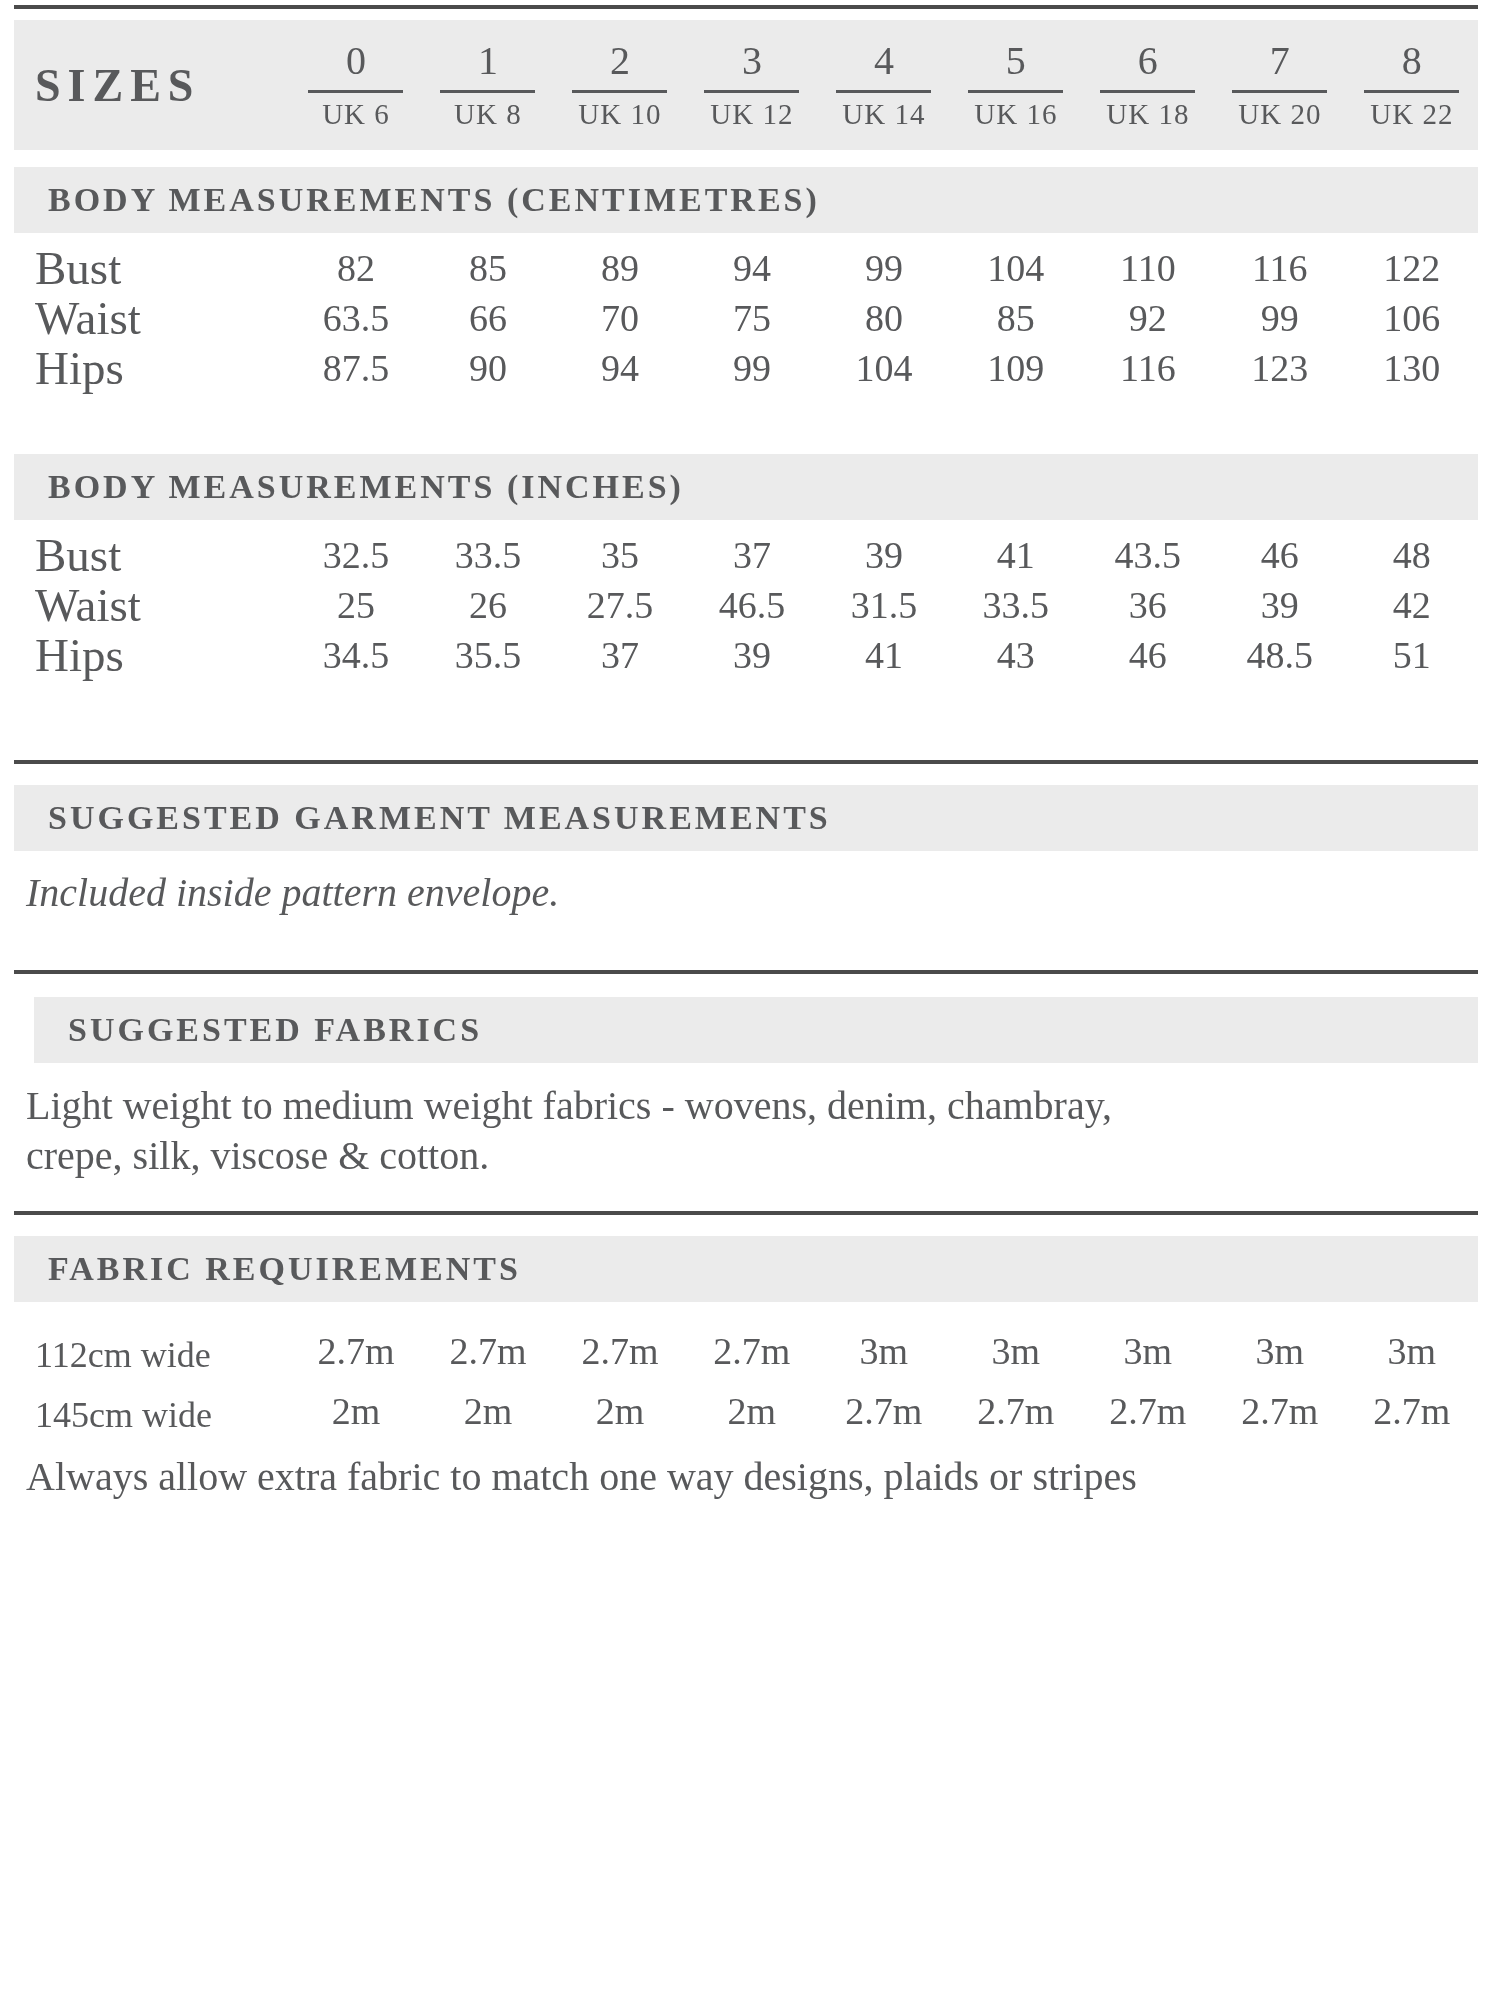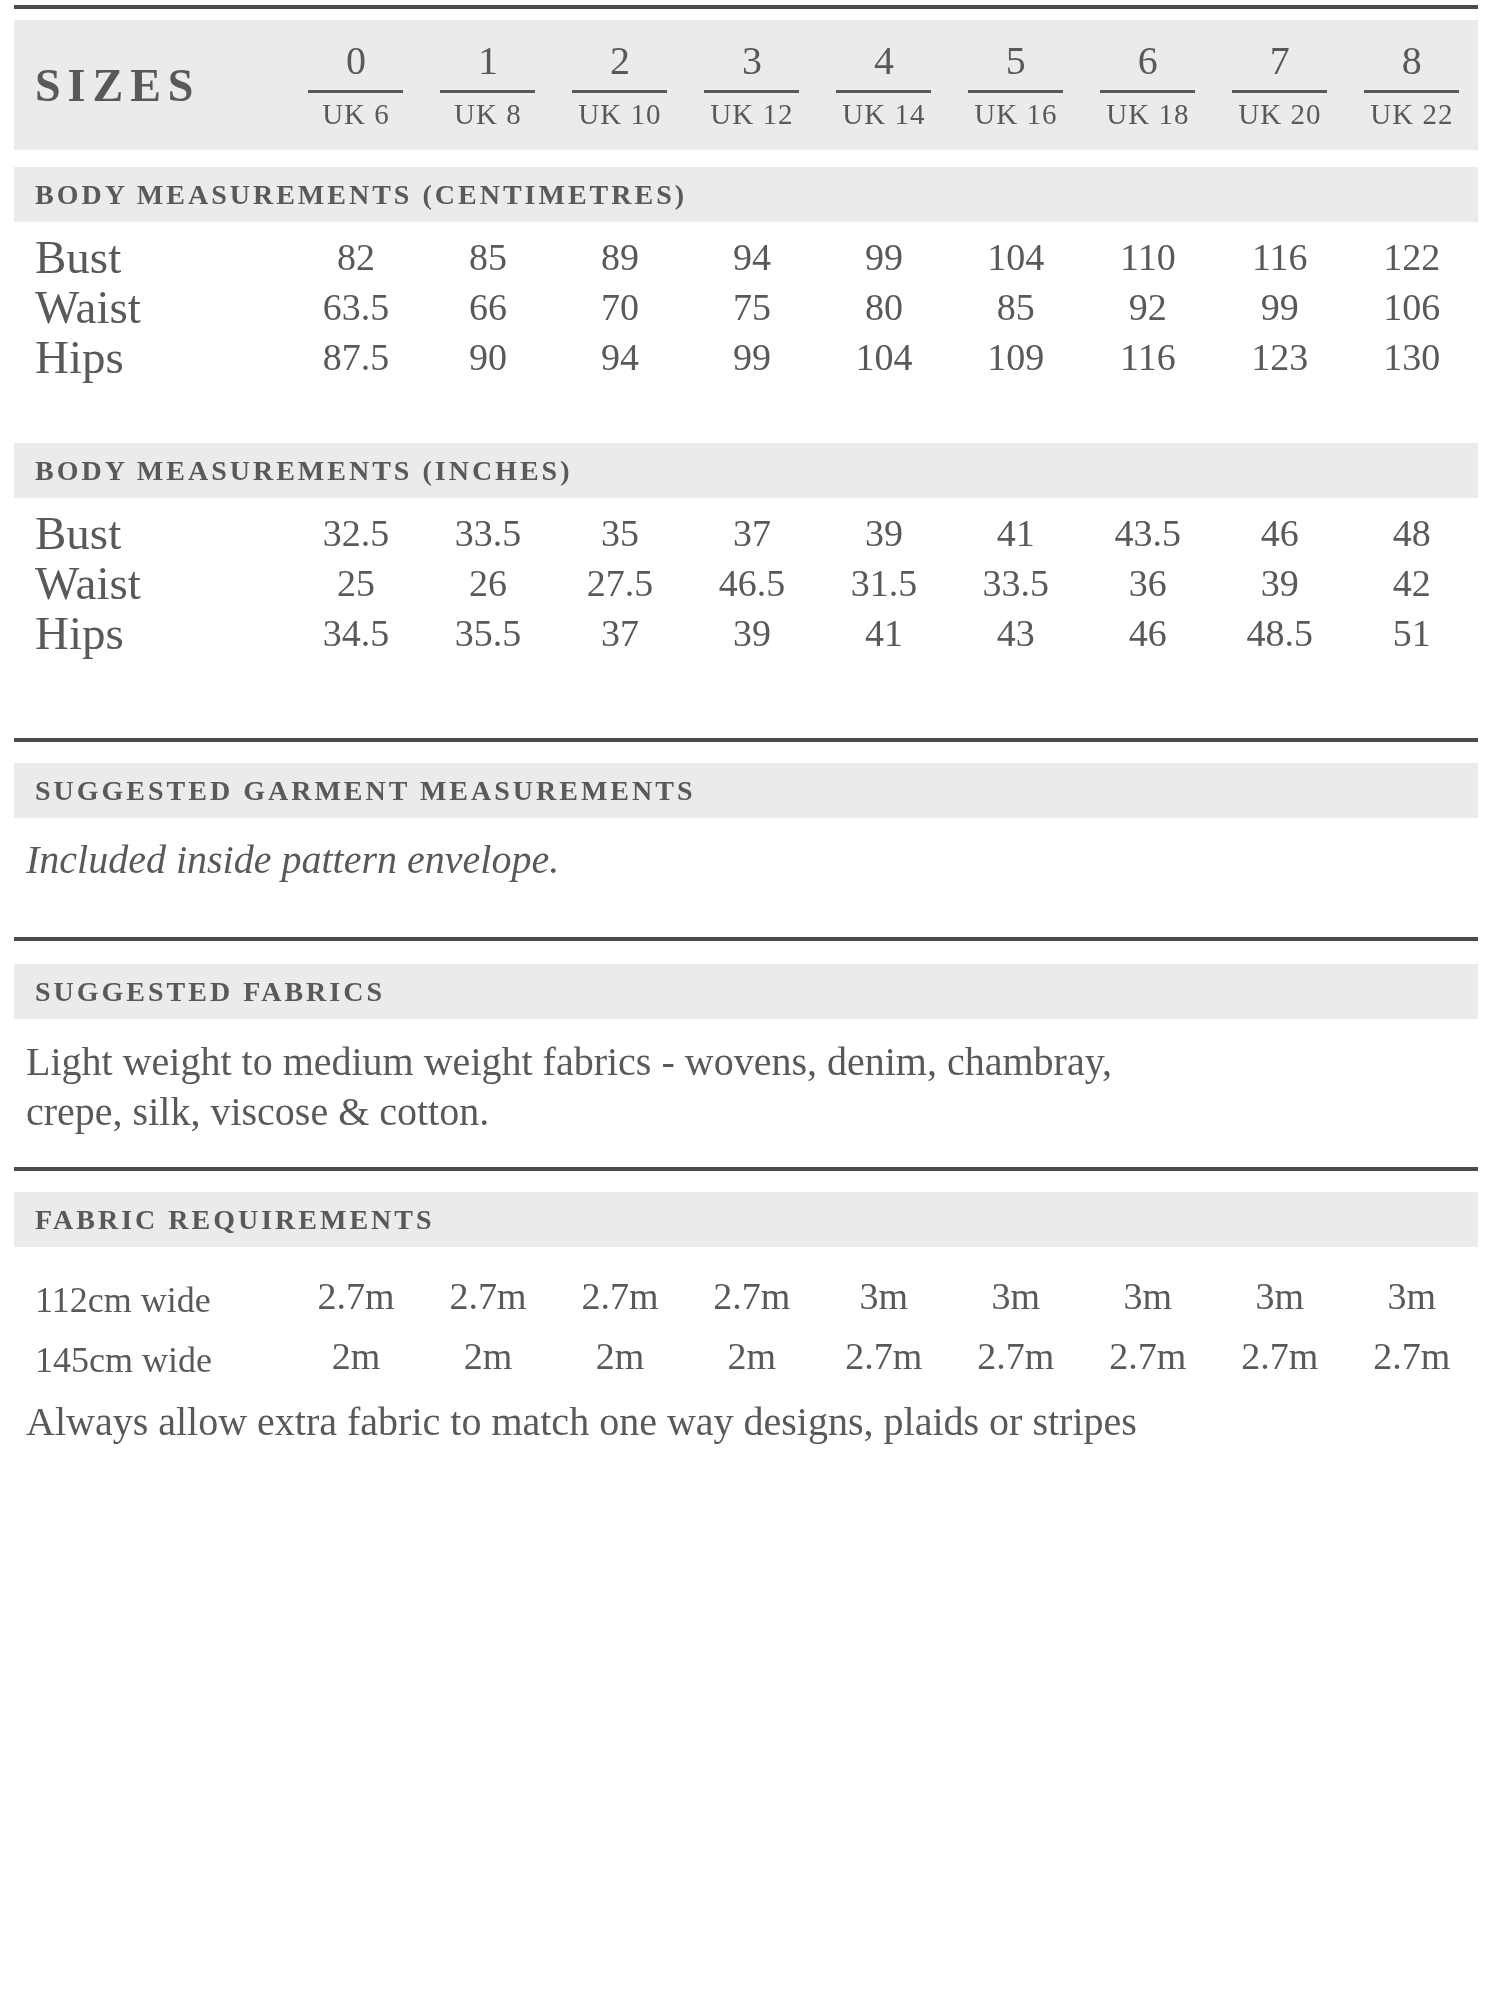--- a/index.html
+++ b/index.html
@@ -42,33 +42,33 @@
   }
   .size-num{ font-size:40px; line-height:1; }
   .size-rule{
     width:95px; height:3px; background:var(--text);
     margin:9px auto 7px auto;
   }
   .size-uk{ font-size:29px; line-height:1; letter-spacing:1px; }
 
   
   .section-bar{
-    height:55px;
+    height:66px;
     background:var(--bar-bg);
     display:flex;
     align-items:center;
-    padding-left:21px;
-    font-size:28px;
+    padding-left:34px;
+    font-size:34px;
     font-weight:700;
     letter-spacing:3px;
   }
   .section-bar.cm{ margin-top:17px; }
   .section-bar.inch{ margin-top:61px; }
   .section-bar.after-rule{ margin-top:21px; }
-  .section-bar.sf{ margin-top:23px; }
+  .section-bar.sf{ margin-top:23px;margin-left:20px; }
 
   
   .rows-block{ margin-top:10px; }
   .data-row{
     height:50px;
     display:flex;
     align-items:center;
   }
   .row-label{ font-size:47px; }
   .cell-val{ width:9.016%; text-align:center; font-size:38px; }

